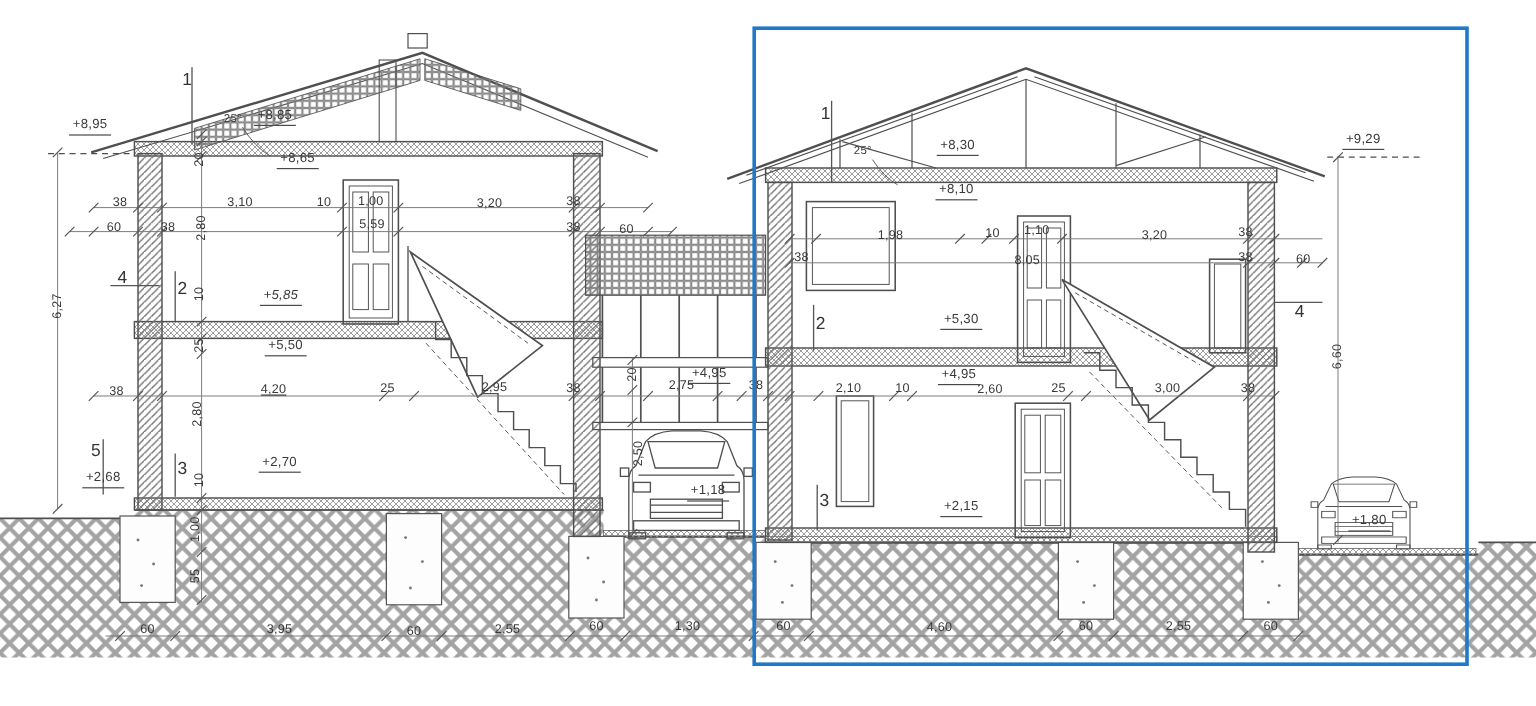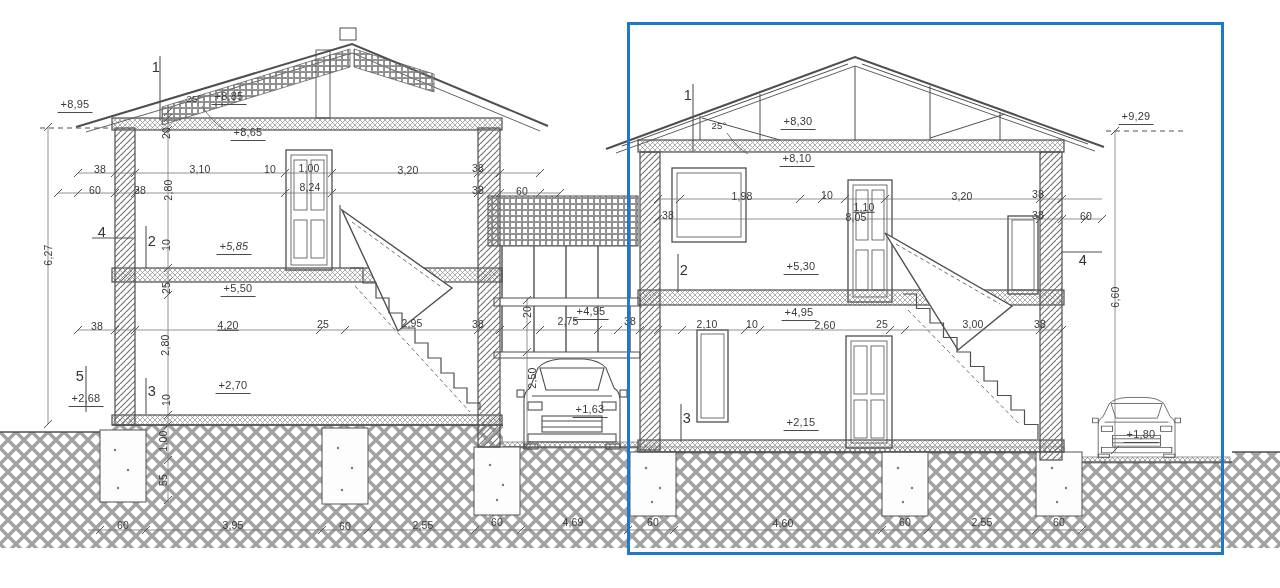--- a/index.html
+++ b/index.html
@@ -301,67 +301,67 @@
 
   <div id="labels">
       <div class="lbl elev" style="left: 75px; top: 106px;">+8,95</div>
       <div class="lbl elev" style="left: 229px; top: 98px;">+8,85</div>
       <div class="lbl elev" style="left: 236px; top: 134px; margin-left: 12px;">+8,65</div>
       <div class="lbl elev" style="left: 234px; top: 248px; font-style: italic;">+5,85</div>
       <div class="lbl elev" style="left: 238px; top: 290px;">+5,50</div>
       <div class="lbl elev" style="left: 233px; top: 387px;">+2,70</div>
       <div class="lbl elev" style="left: 86px; top: 400px;">+2,68</div>
       <div class="lbl elev" style="left: 591px; top: 313px;">+4,95</div>
-      <div class="lbl elev" style="left: 590px; top: 411px;">+1,63</div>
+      <div class="lbl elev" style="left: 590px; top: 411px;">+1,18</div>
       <div class="lbl elev" style="left: 798px; top: 123px;">+8,30</div>
       <div class="lbl elev" style="left: 797px; top: 160px;">+8,10</div>
       <div class="lbl elev" style="left: 1136px; top: 118px;">+9,29</div>
       <div class="lbl elev" style="left: 801px; top: 268px;">+5,30</div>
       <div class="lbl elev" style="left: 799px; top: 314px;">+4,95</div>
       <div class="lbl elev" style="left: 801px; top: 424px;">+2,15</div>
       <div class="lbl elev" style="left: 1141px; top: 436px;">+1,80</div>
       <div class="lbl dim" style="left: 100px; top: 169px;">38</div>
       <div class="lbl dim" style="left: 200px; top: 169px;">3,10</div>
       <div class="lbl dim" style="left: 270px; top: 169px;">10</div>
       <div class="lbl dim" style="left: 309px; top: 168px;">1,00</div>
       <div class="lbl dim" style="left: 408px; top: 170px;">3,20</div>
       <div class="lbl dim" style="left: 478px; top: 168px;">38</div>
       <div class="lbl dim" style="left: 95px; top: 190px;">60</div>
       <div class="lbl dim" style="left: 140px; top: 190px;">38</div>
-      <div class="lbl dim" style="left: 310px; top: 187px;">8,24</div>
+      <div class="lbl dim" style="left: 310px; top: 187px;">5,59</div>
       <div class="lbl dim" style="left: 478px; top: 190px;">38</div>
       <div class="lbl dim" style="left: 522px; top: 191px;">60</div>
       <div class="lbl dim" style="left: 97px; top: 326px;">38</div>
       <div class="lbl dim" style="left: 228px; top: 325px; text-decoration: underline;">4,20</div>
       <div class="lbl dim" style="left: 323px; top: 324px;">25</div>
       <div class="lbl dim" style="left: 412px; top: 323px;">2,95</div>
       <div class="lbl dim" style="left: 478px; top: 324px;">38</div>
       <div class="lbl dim" style="left: 568px; top: 321px;">2,75</div>
       <div class="lbl dim" style="left: 630px; top: 321px;">38</div>
       <div class="lbl dim" style="left: 742px; top: 196px;">1,98</div>
       <div class="lbl dim" style="left: 827px; top: 195px;">10</div>
-      <div class="lbl dim" style="left: 864px; top: 207px; text-decoration: underline;">1,10</div>
+      <div class="lbl dim" style="left: 864px; top: 192px;">1,10</div>
       <div class="lbl dim" style="left: 962px; top: 196px;">3,20</div>
       <div class="lbl dim" style="left: 1038px; top: 194px;">38</div>
       <div class="lbl dim" style="left: 668px; top: 215px;">38</div>
       <div class="lbl dim" style="left: 856px; top: 217px; text-align: right;">8,05</div>
       <div class="lbl dim" style="left: 1038px; top: 215px;">38</div>
       <div class="lbl dim" style="left: 1086px; top: 216px;">60</div>
       <div class="lbl dim" style="left: 707px; top: 324px;">2,10</div>
       <div class="lbl dim" style="left: 752px; top: 324px;">10</div>
       <div class="lbl dim" style="left: 825px; top: 325px;">2,60</div>
       <div class="lbl dim" style="left: 882px; top: 324px;">25</div>
       <div class="lbl dim" style="left: 973px; top: 324px;">3,00</div>
       <div class="lbl dim" style="left: 1040px; top: 324px;">38</div>
       <div class="lbl dim" style="left: 123px; top: 525px;">60</div>
       <div class="lbl dim" style="left: 233px; top: 525px;">3,95</div>
       <div class="lbl dim" style="left: 345px; top: 526px;">60</div>
       <div class="lbl dim" style="left: 423px; top: 525px;">2,55</div>
       <div class="lbl dim" style="left: 497px; top: 522px;">60</div>
-      <div class="lbl dim" style="left: 573px; top: 522px;">4,69</div>
+      <div class="lbl dim" style="left: 573px; top: 522px;">1,30</div>
       <div class="lbl dim" style="left: 653px; top: 522px;">60</div>
       <div class="lbl dim" style="left: 783px; top: 523px; text-align: center;">4,60</div>
       <div class="lbl dim" style="left: 905px; top: 522px;">60</div>
       <div class="lbl dim" style="left: 982px; top: 522px;">2,55</div>
       <div class="lbl dim" style="left: 1059px; top: 522px;">60</div>
       <div class="lbl dimv" style="left: 48px; top: 255px;">6,27</div>
       <div class="lbl dimv" style="left: 166px; top: 133px;">20</div>
       <div class="lbl dimv" style="left: 168px; top: 190px;">2,80</div>
       <div class="lbl dimv" style="left: 166px; top: 245px;">10</div>
       <div class="lbl dimv" style="left: 166px; top: 288px;">25</div>

